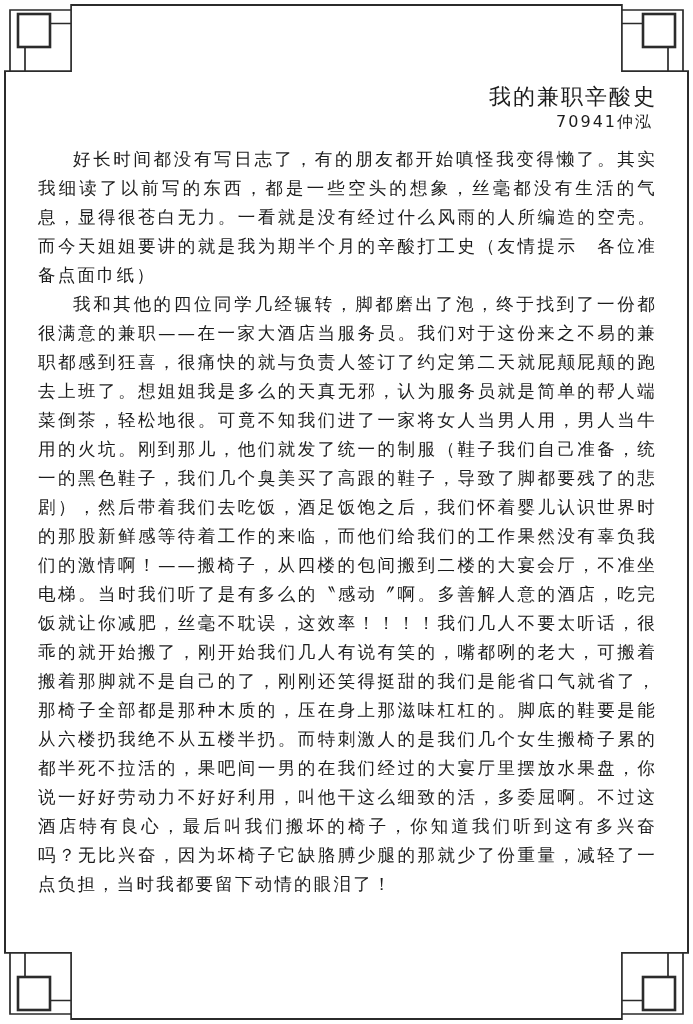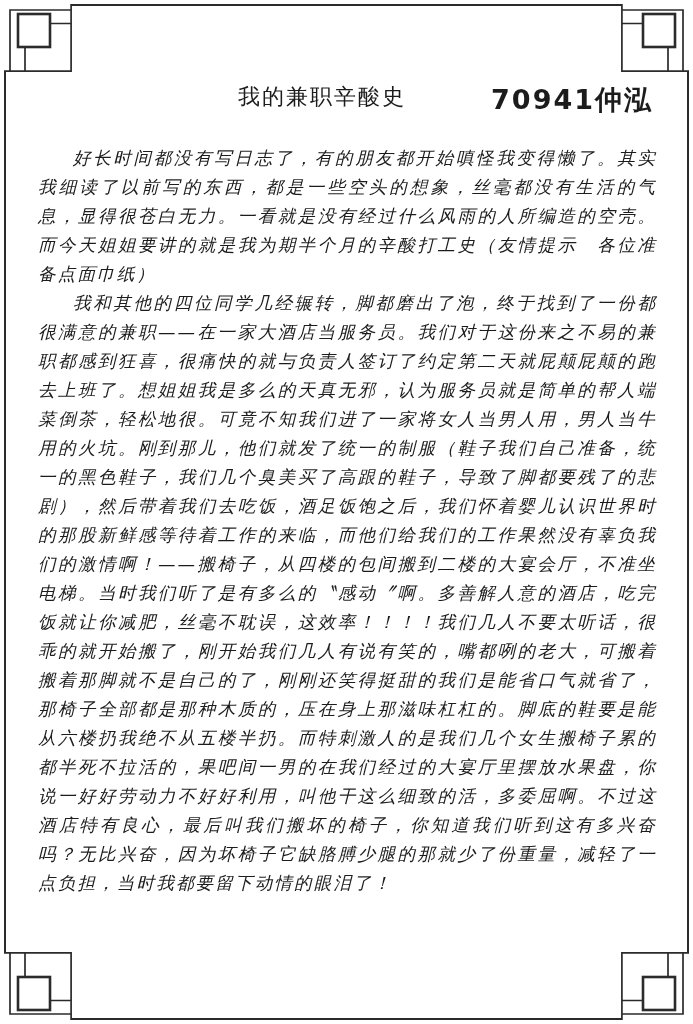--- a/index.html
+++ b/index.html
@@ -26,38 +26,38 @@
   .corner path, .corner rect { fill: none; stroke: #2b2b2b; }
 
   
   .content {
     position: absolute;
     left: 38px; right: 36px; top: 82px;
     color: #1c1c1c;
   }
   .title-row {
     display: flex;
-    align-items: flex-start;
+    align-items: flex-end;
     font-size: 22px;
     letter-spacing: 2px;
-    margin-bottom: 26px;
+    margin-bottom: 12px;
     font-weight: normal;
+    flex-direction: column;
   }
   .doc-title  { margin: 0 0 0 200px; font-size: 22px; font-weight: normal; }
-  .doc-author { margin-left: auto; margin-right: 4px; font-size: 27px; font-weight: bold; }
+  .doc-author { margin-left: auto; margin-right: 4px; font-size: 16px; }
 
   .essay p {
     margin: 0;
     font-size: 17.5px;
     line-height: 29px;
     letter-spacing: 2.2px;
     text-align: justify;
     text-indent: 2em;
     word-break: break-all;
-    font-style: italic;
   }
 </style>
 </head>
 <body>
 
 <div class="frame-line frame-top"></div>
 <div class="frame-line frame-bottom"></div>
 <div class="frame-line frame-left"></div>
 <div class="frame-line frame-right"></div>
 

